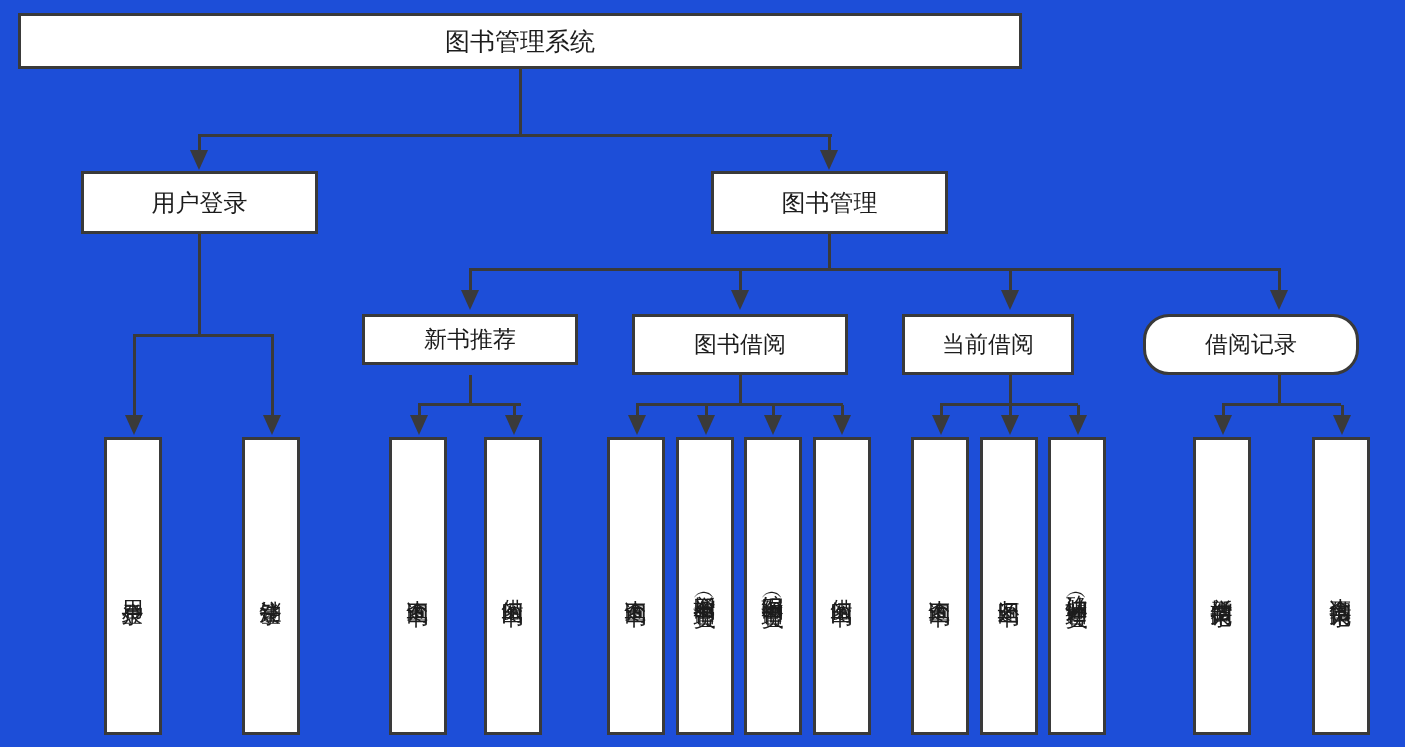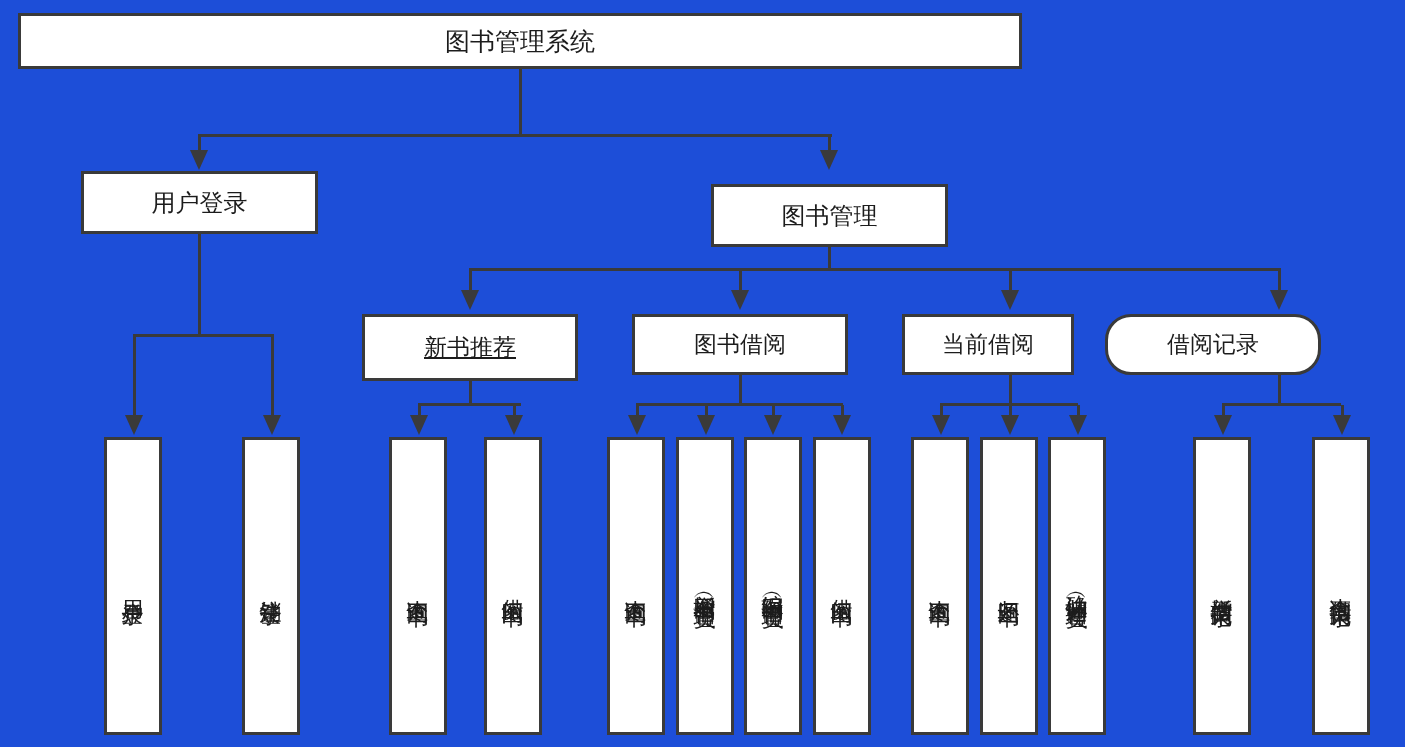--- a/index.html
+++ b/index.html
@@ -102,21 +102,21 @@
   <div class="ln h" style="left:198px; top:134px; width:634px; height:3px;"></div>
 
   <div class="ln v" style="left:198px; top:136px; height:22px;"></div>
   <div class="arrow" style="left:190px; top:150px;"></div>
   <div class="ln v" style="left:828px; top:136px; height:22px;"></div>
   <div class="arrow" style="left:820px; top:150px;"></div>
 
   <div class="node lvl-1" style="left:81px; top:171px; width:237px; height:63px;">
     <span>用户登录</span>
   </div>
-  <div class="node lvl-1" style="left:711px; top:171px; width:237px; height:63px;margin-top:13px;">
+  <div class="node lvl-1" style="left:711px; top:171px; width:237px; height:63px;">
     <span>图书管理</span>
   </div>
 
   <div class="ln v" style="left:198px; top:234px; height:102px;"></div>
   <div class="ln h" style="left:133px; top:334px; width:141px; height:3px;"></div>
   <div class="ln v" style="left:133px; top:336px; height:86px;"></div>
   <div class="arrow" style="left:125px; top:415px;"></div>
   <div class="ln v" style="left:271px; top:336px; height:86px;"></div>
   <div class="arrow" style="left:263px; top:415px;"></div>
 
@@ -124,30 +124,30 @@
   <div class="ln h" style="left:469px; top:268px; width:812px; height:3px;"></div>
   <div class="ln v" style="left:469px; top:270px; height:28px;"></div>
   <div class="arrow" style="left:461px; top:290px;"></div>
   <div class="ln v" style="left:739px; top:270px; height:28px;"></div>
   <div class="arrow" style="left:731px; top:290px;"></div>
   <div class="ln v" style="left:1009px; top:270px; height:28px;"></div>
   <div class="arrow" style="left:1001px; top:290px;"></div>
   <div class="ln v" style="left:1278px; top:270px; height:28px;"></div>
   <div class="arrow" style="left:1270px; top:290px;"></div>
 
-  <div class="node lvl-2" style="left:362px; top:314px; width:216px; height:67px;text-decoration:underline;">
+  <div class="node lvl-2" style="left:362px; top:314px; width:216px; height:51px;">
     <span>新书推荐</span>
   </div>
   <div class="node lvl-2" style="left:632px; top:314px; width:216px; height:61px;">
     <span>图书借阅</span>
   </div>
   <div class="node lvl-2" style="left:902px; top:314px; width:172px; height:61px;">
     <span>当前借阅</span>
   </div>
-  <div class="node lvl-2" style="left:1105px; top:314px; width:216px; height:61px;border-radius:26px;">
+  <div class="node lvl-2" style="left:1143px; top:314px; width:216px; height:61px;border-radius:26px;">
     <span>借阅记录</span>
   </div>
 
   <div class="ln v" style="left:469px; top:375px; height:30px;"></div>
   <div class="ln h" style="left:418px; top:403px; width:103px; height:3px;"></div>
   <div class="ln v" style="left:418px; top:405px; height:17px;"></div>
   <div class="arrow" style="left:410px; top:415px;"></div>
   <div class="ln v" style="left:513px; top:405px; height:17px;"></div>
   <div class="arrow" style="left:505px; top:415px;"></div>
 

